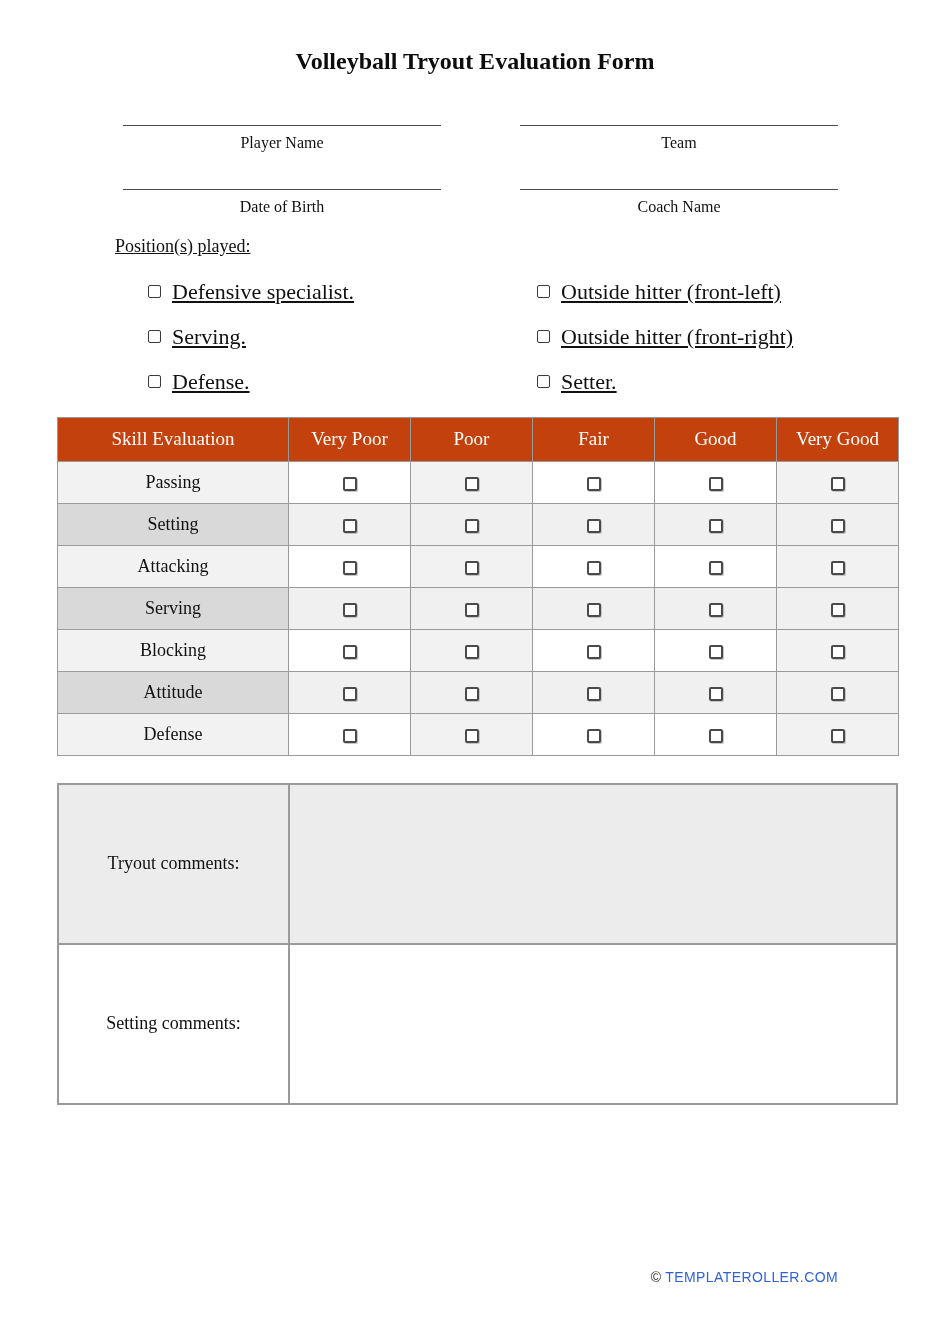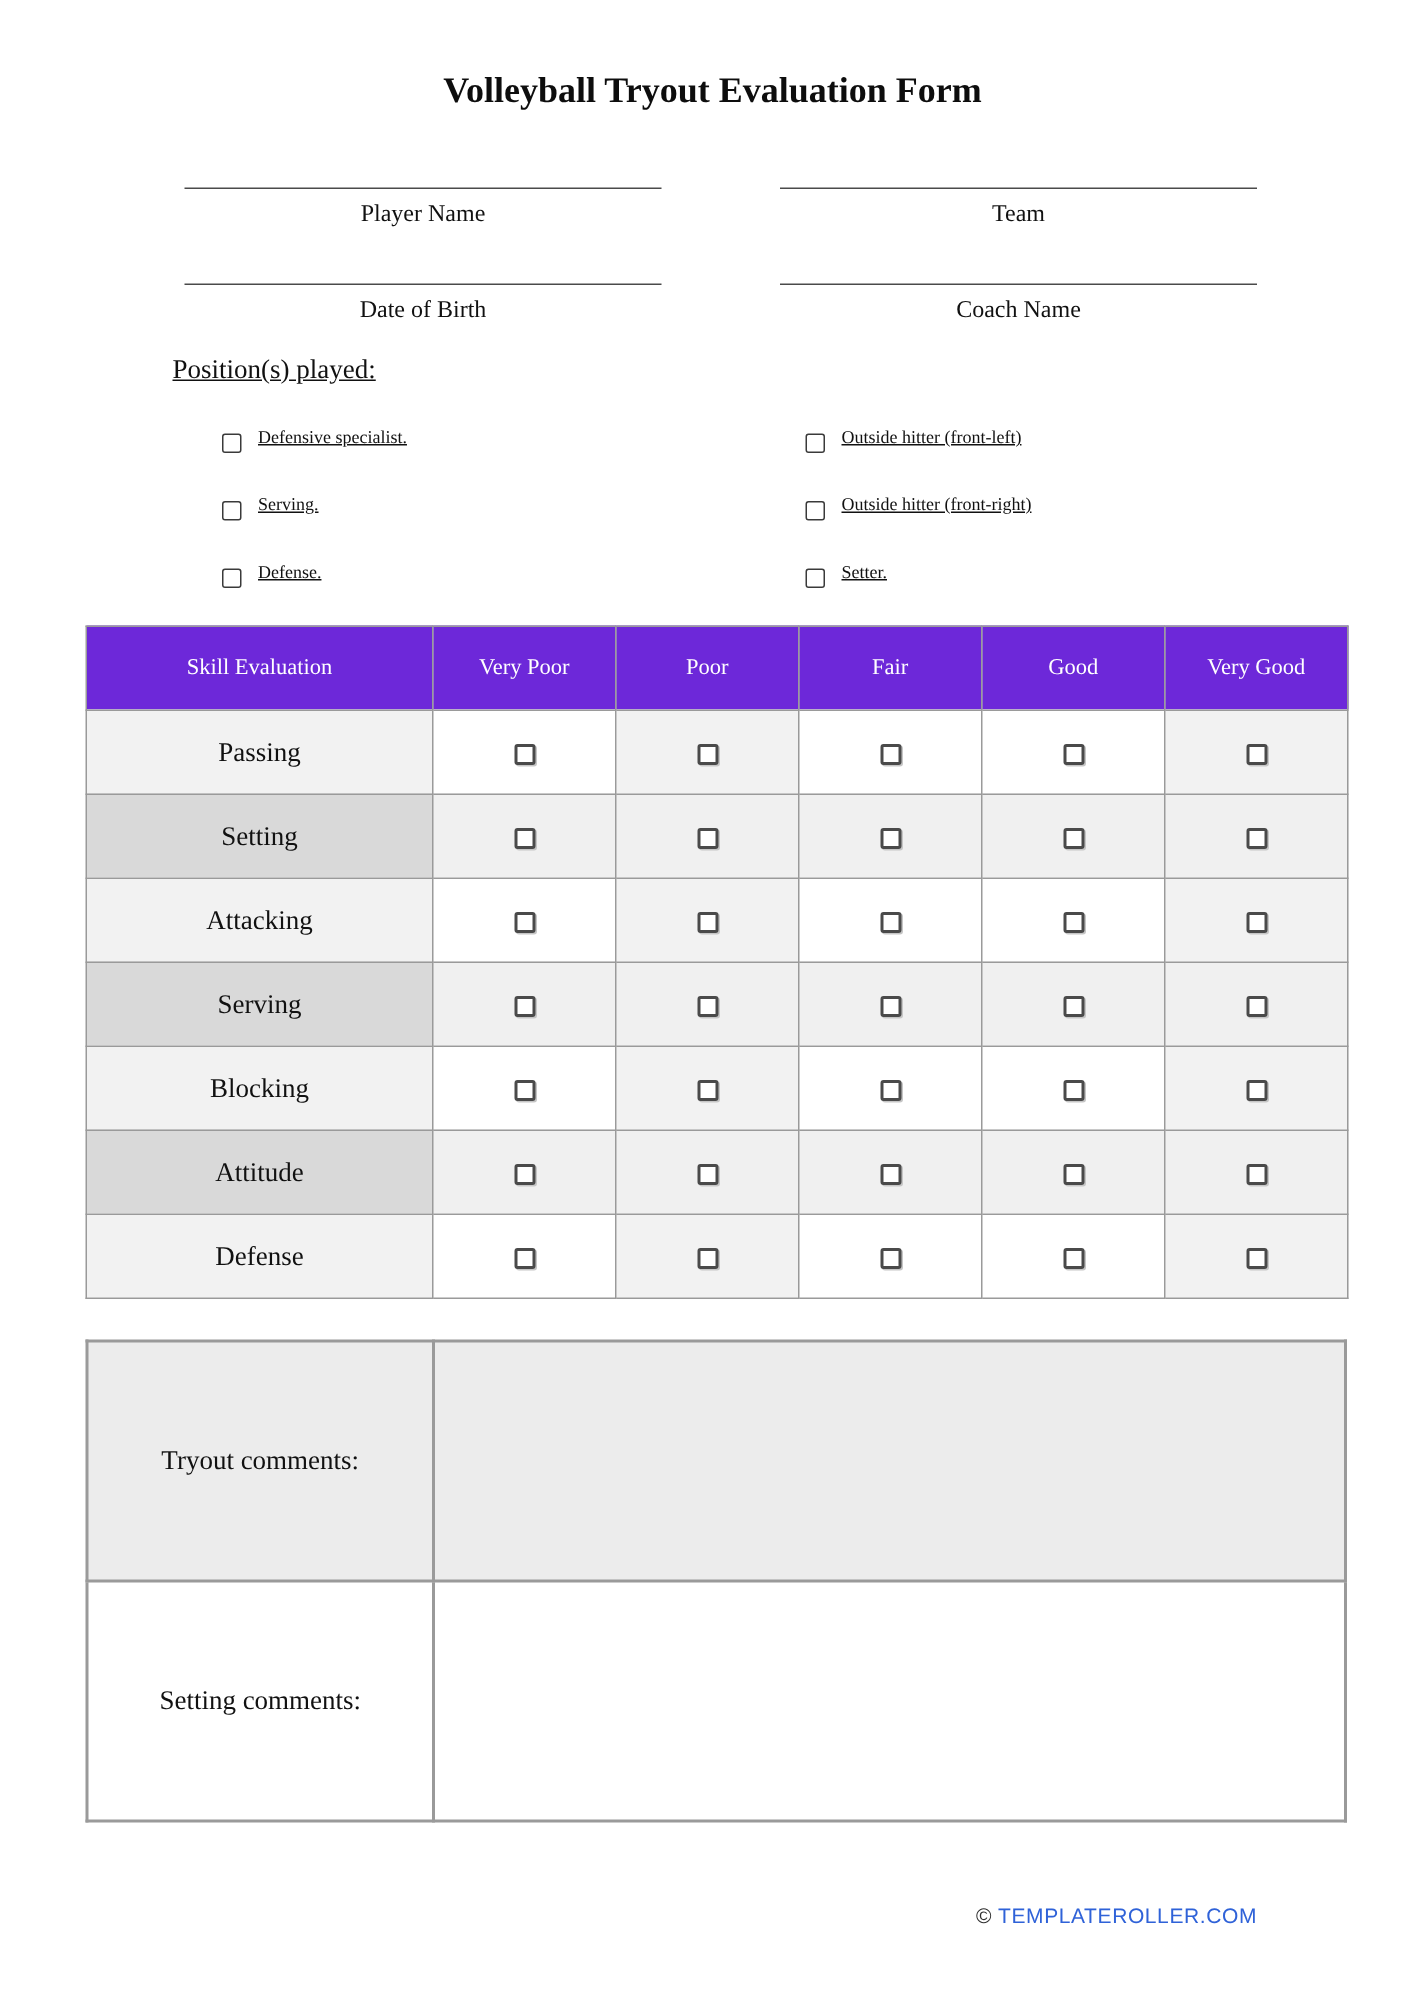--- a/index.html
+++ b/index.html
@@ -42,53 +42,53 @@
 
   
   .positions { margin: 20px 0 0 115px; text-decoration: underline; }
   .positions-heading { font-size: 18px; line-height: 21px; }
   .pos-grid {
     display: grid;
     grid-template-columns: 389px auto;
     margin: 24px 0 0 33px;
     row-gap: 24px;
   }
-  .pos-item { display: flex; align-items: flex-end; font-size: 12px; line-height: 21px; }
+  .pos-item { display: flex; align-items: center; font-size: 22px; line-height: 21px; }
   .cb {
     flex: 0 0 auto;
     width: 13px; height: 13px;
     border: 1.5px solid #3a3a3a;
     border-radius: 2px;
     background: #ffffff;
     margin-right: 11px;
     cursor: pointer;
   }
 
   
   table.skill-table {
     margin: 25px 0 0 57px;
     width: 841px;
     border-collapse: collapse;
     table-layout: fixed;
   }
   table.skill-table col.c-label { width: 231px; }
   table.skill-table col.c-rate  { width: 122px; }
   table.skill-table th {
-    background: #6d28d9;
+    background: #c2410c;
     color: #ffffff;
     font-weight: normal;
-    font-size: 15px;
-    height: 56px;
+    font-size: 19px;
+    height: 44px;
     border: 1.5px solid #9a9a9a;
     text-align: center;
     vertical-align: middle;
   }
   table.skill-table th:not(:first-child) { border-left: 1.5px solid #cfcfcf; }
   table.skill-table td {
-    height: 56px;
+    height: 42px;
     border: 1.5px solid #9a9a9a;
     text-align: center;
     vertical-align: middle;
     font-size: 18px;
     background: #ffffff;
   }
   table.skill-table tbody tr:nth-child(odd) td:first-child { background: #f2f2f2; }
   table.skill-table tbody tr:nth-child(odd) td:nth-child(3),
   table.skill-table tbody tr:nth-child(odd) td:nth-child(6) { background: #f2f2f2; }
   table.skill-table tbody tr:nth-child(even) td { background: #f0f0f0; }

